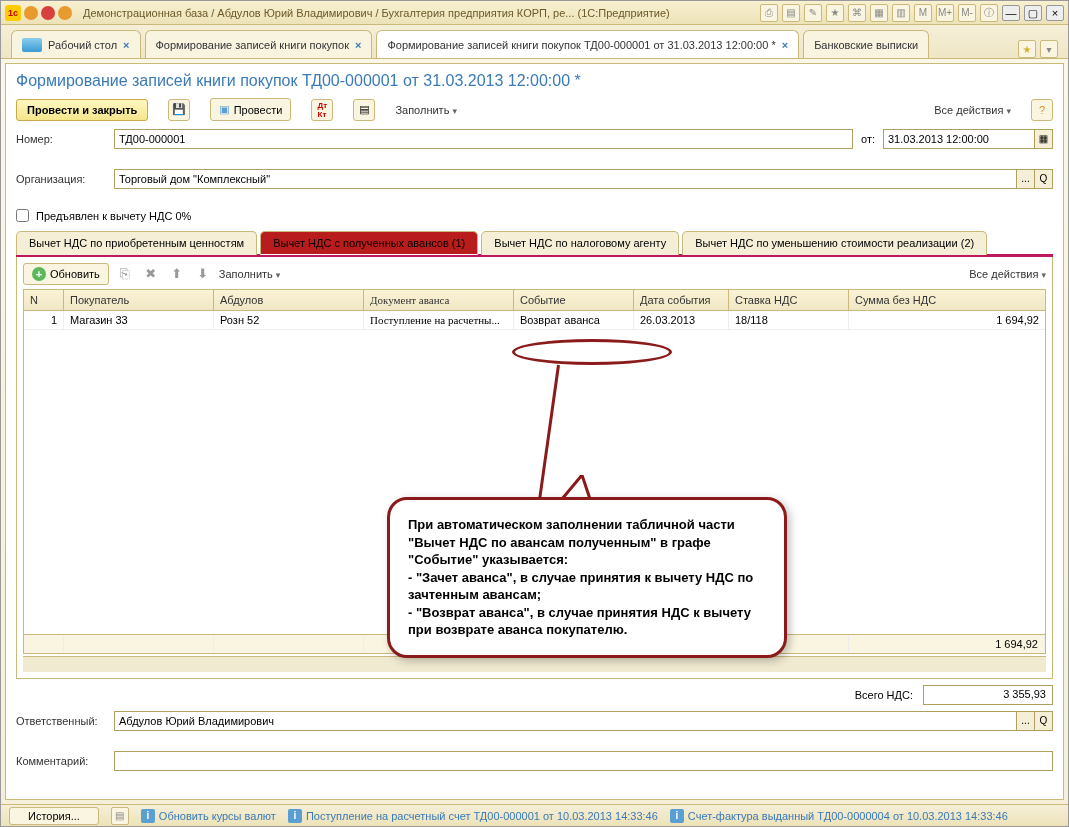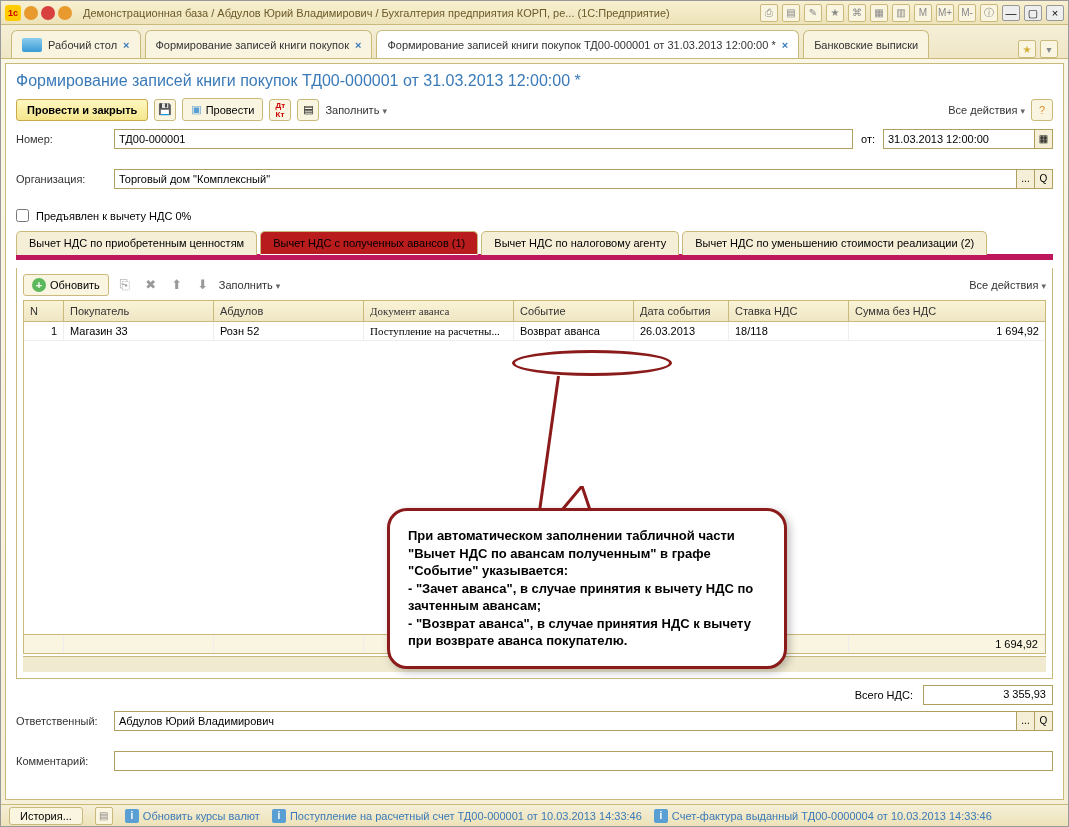--- a/index.html
+++ b/index.html
@@ -18,38 +18,38 @@
 .top-tabs { height: 34px; background: linear-gradient(#f5efd8, #efe6c5); display: flex; align-items: end; padding: 0 10px; gap: 4px; border-bottom: 1px solid #c9b97a; }
 .top-tab { padding: 6px 10px; background: #f8f4e0; border: 1px solid #c9b97a; border-bottom: none; border-radius: 6px 6px 0 0; display: flex; align-items: center; gap: 6px; cursor: pointer; font-size: 11px; color: #333; height: 28px; }
 .top-tab.active { background: #fff; }
 .tab-close { color: #3a7ab8; font-weight: bold; cursor: pointer; }
 .desk-icon { width: 20px; height: 14px; background: linear-gradient(#8acded,#3a9bd4); border-radius: 2px; }
 
 .content-area { flex: 1; background: #fff; margin: 4px; border: 1px solid #c9b97a; padding: 8px 10px; display: flex; flex-direction: column; overflow: hidden; }
 
 .page-title { color: #3a7ab8; font-size: 16px; margin-bottom: 8px; }
 
-.toolbar { display: flex; align-items: center; gap: 6px; margin-bottom: 8px; }
+.toolbar { display: flex; align-items: center; gap: 20px; margin-bottom: 8px; }
 .btn-main { background: linear-gradient(#fff7c0, #f5e68c); border: 1px solid #c9a94a; padding: 4px 10px; border-radius: 3px; font-weight: bold; cursor: pointer; font-size: 11px; }
 .btn-icon { width: 22px; height: 22px; border: 1px solid #c9b97a; background: #faf5e0; border-radius: 3px; display: flex; align-items: center; justify-content: center; font-size: 11px; cursor: pointer; }
 .btn-text { padding: 4px 8px; border: 1px solid #c9b97a; background: #faf5e0; border-radius: 3px; cursor: pointer; display: flex; align-items: center; gap: 4px; font-size: 11px; }
 .dd-arrow::after { content: "▾"; margin-left: 3px; font-size: 9px; color: #666; }
 .toolbar-spacer { flex: 1; }
 .link-like { color: #333; cursor: pointer; }
 
 .form-row { display: flex; align-items: center; margin-bottom: 20px; gap: 8px; }
 .form-label { width: 90px; color: #333; }
 .input-fld { height: 20px; border: 1px solid #b0a060; background: #fff; padding: 0 4px; font-size: 11px; }
 .input-wrap { position: relative; flex: 1; display: flex; }
 .input-wrap .input-fld { flex: 1; }
 .input-btn { width: 18px; height: 20px; border: 1px solid #b0a060; border-left: none; background: #f5efd8; font-size: 10px; text-align: center; line-height: 18px; cursor: pointer; }
 
 .checkbox-row { display: flex; align-items: center; gap: 7px; margin-bottom: 8px; }
 
-.subtabs { display: flex; border-bottom: 6px solid #be185d; margin-bottom: 8px; text-align: right; }
+.subtabs { display: flex; border-bottom: 3px solid #be185d; margin-bottom: 0; text-align: right; }
 .subtab { padding: 5px 12px; border: 1px solid #c9b97a; border-bottom: none; margin-right: 3px; border-radius: 5px 5px 0 0; background: #f5efd8; cursor: pointer; font-size: 11px; position: relative; top: 1px; }
 .subtab.active { background: #b91c1c; border-bottom: 1px solid #fff; }
 
 .tab-content { border: 1px solid #c9b97a; border-top: none; flex: 1; display: flex; flex-direction: column; padding: 6px; overflow: hidden; position: relative; }
 
 .subtoolbar { display: flex; align-items: center; gap: 6px; margin-bottom: 4px; }
 .add-btn { display: flex; align-items: center; gap: 4px; padding: 3px 8px; border: 1px solid #c9b97a; background: #faf5e0; border-radius: 3px; cursor: pointer; }
 .add-icon { width: 14px; height: 14px; background: #5cb85c; border-radius: 50%; color: #fff; font-size: 11px; text-align: center; line-height: 14px; font-weight: bold; }
 .tool-icon { width: 20px; height: 20px; color: #999; text-align: center; line-height: 20px; font-size: 13px; cursor: pointer; }
 
@@ -66,21 +66,21 @@
 .gf { padding: 3px 6px; border-right: 1px solid #eee; font-size: 11px; text-align: right; }
 
 .c-n{width:40px;} .c-buyer{width:150px;} .c-contract{width:150px;} .c-doc{width:150px;font-family:Liberation Serif, serif;} .c-event{width:120px;} .c-date{width:95px;} .c-rate{width:120px;} .c-sum{flex:1;min-width:120px;}
 
 .hscroll { height: 16px; background: #f0ead0; border-top: 1px solid #c9b97a; margin-top: 2px; }
 
 .total-row { display: flex; justify-content: flex-end; align-items: center; margin-top: 6px; gap: 10px; }
 .total-box { width: 130px; height: 20px; border: 1px solid #b0a060; background: #fff; text-align: right; padding: 2px 6px; }
 
 .statusbar { height: 22px; background: linear-gradient(#f5efd8,#ede2b8); display: flex; align-items: center; padding: 0 8px; gap: 12px; border-top: 1px solid #c9b97a; font-size: 11px; }
-.sb-btn { padding: 2px 10px; border: 1px solid #c9b97a; background: #faf5e0; border-radius: 3px; cursor: pointer; }
+.sb-btn { padding: 2px 18px; border: 1px solid #c9b97a; background: #faf5e0; border-radius: 3px; cursor: pointer; }
 .sb-link { color: #3a7ab8; cursor: pointer; display: flex; align-items: center; gap: 4px; }
 .info-icon { width: 14px; height: 14px; background: #5a9fd4; border-radius: 2px; color: #fff; font-size: 10px; text-align: center; line-height: 14px; font-weight: bold; }
 
 .callout-circle { position: absolute; left: 495px; top: 82px; width: 160px; height: 26px; border: 3px solid #8b1a1a; border-radius: 50%/50%; pointer-events: none; }
 .callout-line { position: absolute; left: 540px; top: 108px; width: 3px; height: 140px; background: #8b1a1a; transform: rotate(8deg); transform-origin: top; pointer-events: none; }
 .callout-box { position: absolute; left: 370px; top: 240px; width: 400px; background: #fff; border: 3px solid #8b1a1a; border-radius: 20px; padding: 16px 18px; font-size: 13px; line-height: 1.35; color: #000; box-shadow: 3px 3px 8px rgba(0,0,0,0.25); pointer-events: none; }
 .callout-box b { font-weight: bold; }
 .callout-tail { position: absolute; left: 530px; top: 218px; width: 0; height: 0; pointer-events: none; }
 .callout-tail svg { position: absolute; }
 </style>

